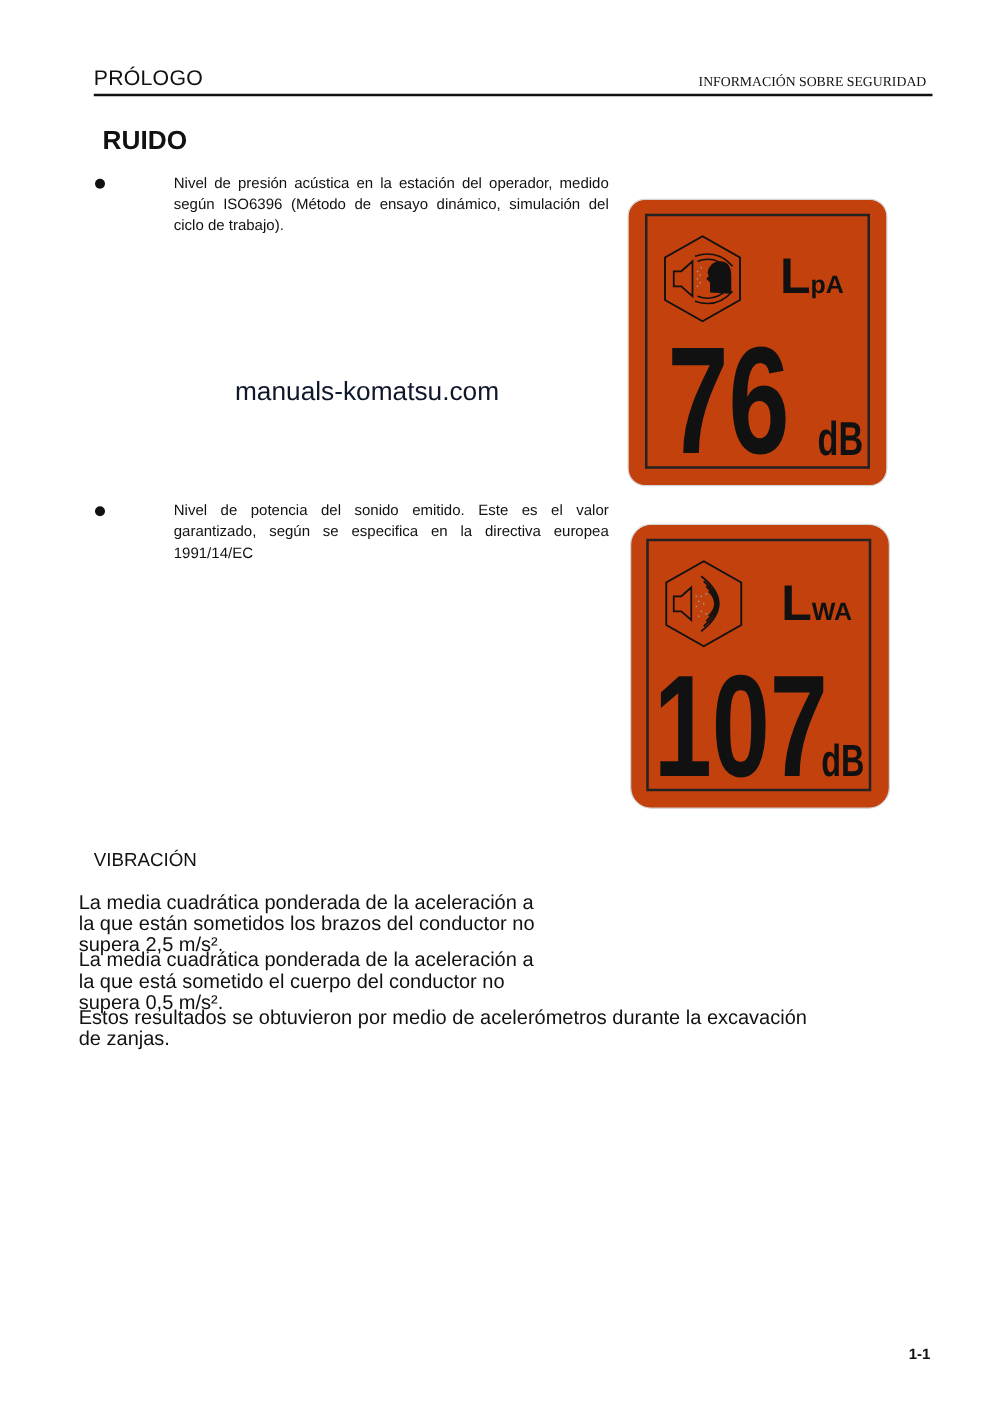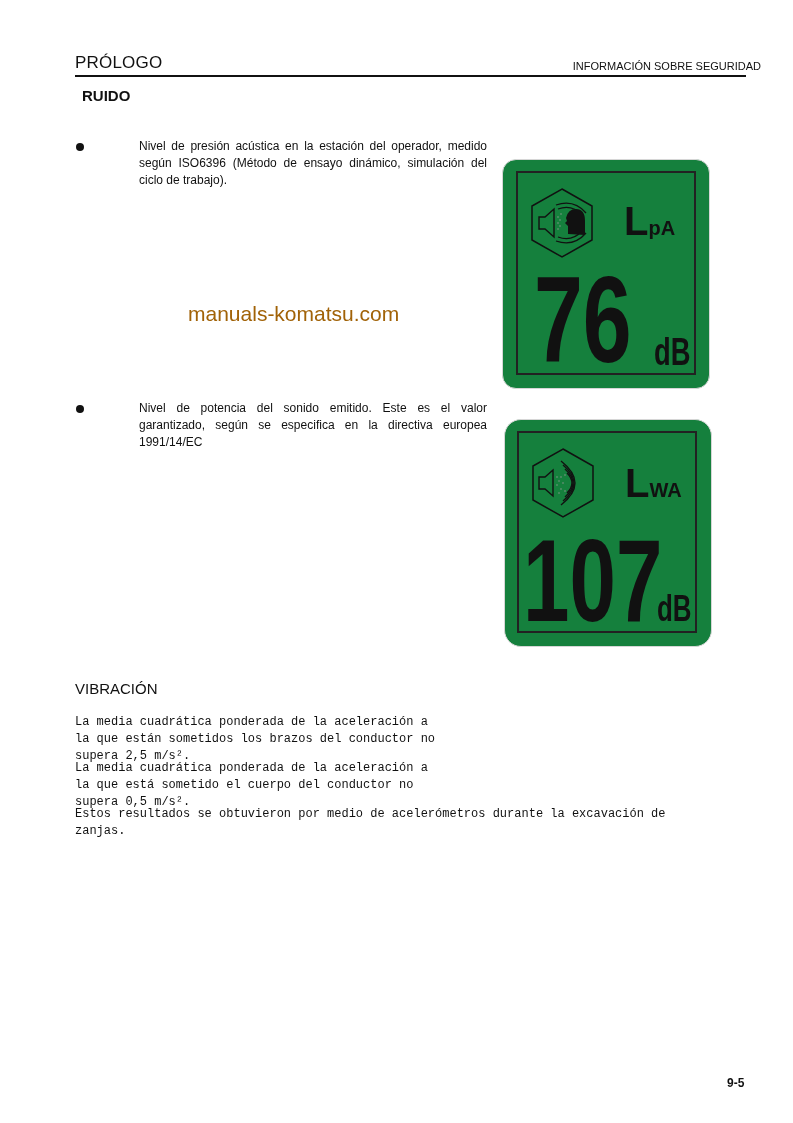--- a/index.html
+++ b/index.html
@@ -1,34 +1,34 @@
 <!DOCTYPE html>
 <html><head>
 <meta charset="utf-8">
 <style>
   html, body { margin:0; padding:0; background:#ffffff; }
   body { width:793px; height:1123px; position:relative; overflow:hidden;
          font-family:"Liberation Sans", sans-serif; color:#111; }
   .abs { position:absolute; }
   .hdr-left { left:75px; top:53px; font-size:17px; letter-spacing:0.2px; }
-  .hdr-right { right:32px; top:60px; font-size:11px; }
+  .hdr-right { right:52px; top:60px; font-size:11px;font-family:Liberation Serif, serif; }
   .hdr-rule { left:75px; top:75px; width:671px; height:2px; background:#111; }
-  .h-ruido { left:82px; top:87px; font-size:15px; font-weight:bold; }
+  .h-ruido { left:82px; top:101px; font-size:21px; font-weight:bold; }
   .bullet { width:8px; height:8px; border-radius:50%; background:#111; }
   .para { font-size:12px; line-height:17px; text-align:justify;margin-left:40px; }
-  .watermark { left:188px; top:302px; font-size:21px; color:#a16207; }
-  .panel { border:1px solid #d6d6d6; border-radius:14px; background:#15803d; }
+  .watermark { left:188px; top:302px; font-size:21px; color:#0f172a; }
+  .panel { border:1px solid #d6d6d6; border-radius:14px; background:#c2410c; }
   .panel-inner { position:absolute; border:2px solid #222; }
   .lbl { position:absolute; font-weight:bold; color:#111; }
   .big { position:absolute; font-weight:bold; color:#111;
          transform:scaleX(0.72); transform-origin:left bottom; }
   .unit { position:absolute; font-weight:bold; color:#111;
           transform:scaleX(0.72); transform-origin:left bottom; }
   .h-vib { left:75px; top:680px; font-size:15px; font-weight:normal; }
-  .vib-p { left:75px; width:372px; font-size:12px; line-height:17px;font-family:Liberation Mono, monospace; }
+  .vib-p { left:63px; width:372px; font-size:16px; line-height:17px; }
   .pagenum { left:727px; top:1076px; font-size:12px; font-weight:bold; }
 </style>
 </head>
 <body>
 
 <div class="abs hdr-left">PRÓLOGO</div>
 <div class="abs hdr-right">INFORMACIÓN SOBRE SEGURIDAD</div>
 <div class="abs hdr-rule"></div>
 
 <div class="abs h-ruido">RUIDO</div>
@@ -95,13 +95,13 @@
     <div class="big" style="left:4px;top:96px;font-size:116px;line-height:104px;">107</div>
     <div class="unit" style="left:138px;top:158px;font-size:36px;line-height:36px;">dB</div>
   </div>
 </div>
 
 <div class="abs h-vib">VIBRACIÓN</div>
 <div class="abs vib-p" style="top:714px;">La media cuadrática ponderada de la aceleración a la que están sometidos los brazos del conductor no supera 2,5 m/s².</div>
 <div class="abs vib-p" style="top:760px;">La media cuadrática ponderada de la aceleración a la que está sometido el cuerpo del conductor no supera 0,5 m/s².</div>
 <div class="abs vib-p" style="top:806px;width:600px;">Estos resultados se obtuvieron por medio de acelerómetros durante la excavación de zanjas.</div>
 
-<div class="abs pagenum">9-5</div>
+<div class="abs pagenum">1-1</div>
 
 </body></html>

